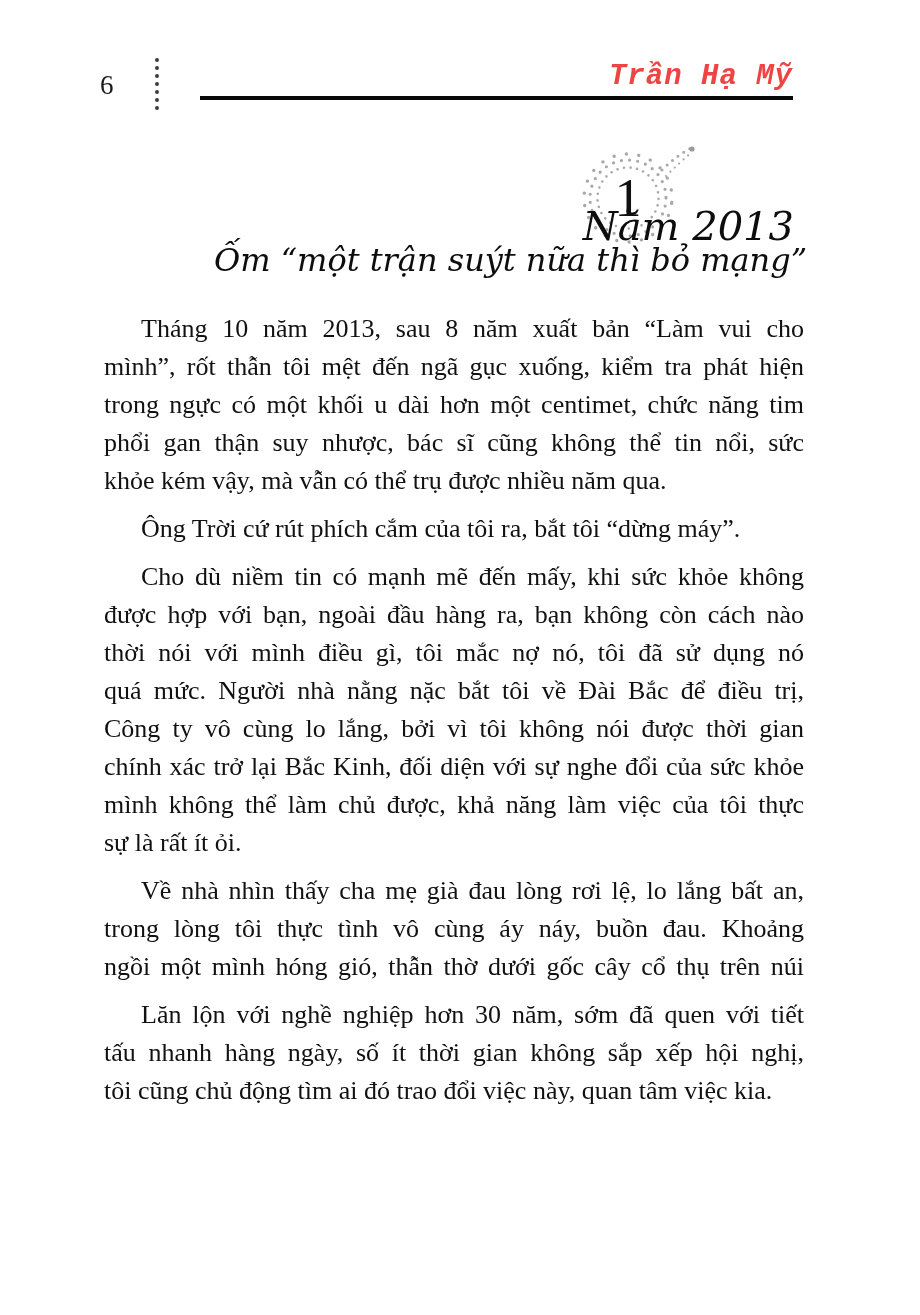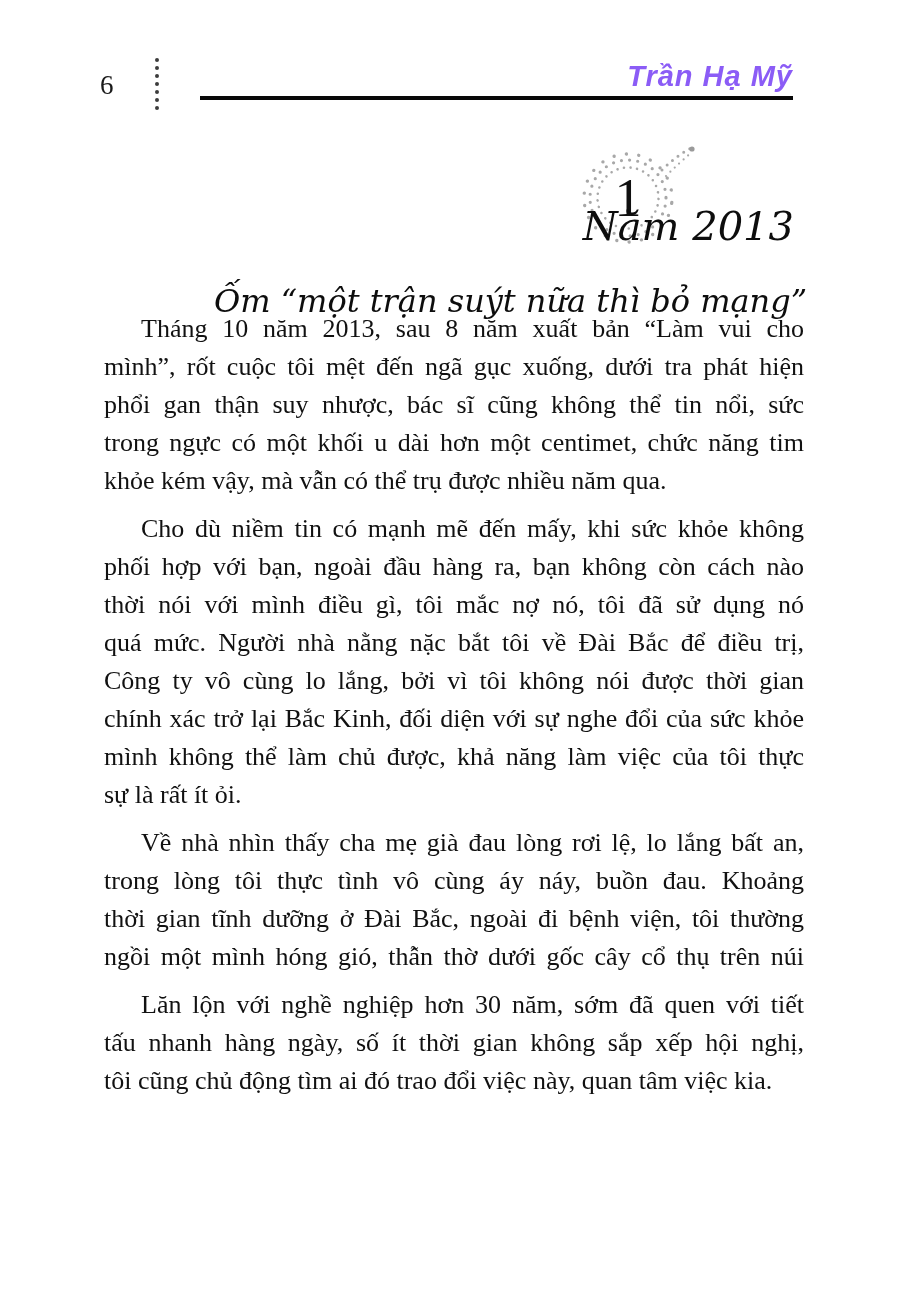--- a/index.html
+++ b/index.html
@@ -22,26 +22,26 @@
   }
   .header-dotted-divider {
     position: absolute;
     left: 155px; top: 58px;
     height: 52px; width: 0;
     border-left: 4px dotted #3c3c3c;
   }
   .author-name {
     position: absolute;
     right: 127px; top: 60px;
-    font-family: Liberation Sans, sans-serif;
+    font-family: Liberation Mono, monospace;
     font-style: italic;
     font-weight: 600;
     font-size: 29px;
     letter-spacing: 1px;
-    color: #8b5cf6;
+    color: #ef4444;
     white-space: nowrap;
   }
   .header-rule {
     position: absolute;
     left: 200px; top: 96px;
     width: 593px; height: 4px;
     background: #080808;
   }
 
   
@@ -65,21 +65,20 @@
     white-space: nowrap;
   }
   .chapter-subtitle {
     position: absolute;
     right: 113px; top: 241px;
     font-family: "DejaVu Serif", serif;
     font-style: italic;
     font-size: 32px;
     color: #0d0d0d;
     white-space: nowrap;
-    margin-top: 41px;
   }
 
   
   .body-text {
     position: absolute;
     left: 104px; top: 310px;
     width: 700px;
     font-size: 26px;
     line-height: 38px;
     color: #111111;
@@ -113,39 +112,41 @@
     <circle cx="110" cy="3" r="2.6" fill="#9a9a9a"></circle>
     <text class="chapter-number" x="46" y="70" text-anchor="middle">1</text>
   </svg>
 
   <div class="chapter-title">Năm 2013</div>
   <div class="chapter-subtitle">Ốm “một trận suýt nữa thì bỏ mạng”</div>
 
   <div class="body-text">
       <div class="para">
         <div class="line first">Tháng 10 năm 2013, sau 8 năm xuất bản “Làm vui cho</div>
-        <div class="line">mình”, rốt cuộc tôi mệt đến ngã gục xuống, dưới tra phát hiện</div>
+        <div class="line">mình”, rốt thẫn tôi mệt đến ngã gục xuống, kiểm tra phát hiện</div>
+        <div class="line">trong ngực có một khối u dài hơn một centimet, chức năng tim</div>
         <div class="line">phổi gan thận suy nhược, bác sĩ cũng không thể tin nổi, sức</div>
-        <div class="line">trong ngực có một khối u dài hơn một centimet, chức năng tim</div>
         <div class="line last">khỏe kém vậy, mà vẫn có thể trụ được nhiều năm qua.</div>
       </div>
       <div class="para">
+        <div class="line first last">Ông Trời cứ rút phích cắm của tôi ra, bắt tôi “dừng máy”.</div>
+      </div>
+      <div class="para">
         <div class="line first">Cho dù niềm tin có mạnh mẽ đến mấy, khi sức khỏe không</div>
-        <div class="line">phối hợp với bạn, ngoài đầu hàng ra, bạn không còn cách nào</div>
+        <div class="line">được hợp với bạn, ngoài đầu hàng ra, bạn không còn cách nào</div>
         <div class="line">thời nói với mình điều gì, tôi mắc nợ nó, tôi đã sử dụng nó</div>
         <div class="line">quá mức. Người nhà nằng nặc bắt tôi về Đài Bắc để điều trị,</div>
         <div class="line">Công ty vô cùng lo lắng, bởi vì tôi không nói được thời gian</div>
         <div class="line">chính xác trở lại Bắc Kinh, đối diện với sự nghe đổi của sức khỏe</div>
         <div class="line">mình không thể làm chủ được, khả năng làm việc của tôi thực</div>
         <div class="line last">sự là rất ít ỏi.</div>
       </div>
       <div class="para">
         <div class="line first">Về nhà nhìn thấy cha mẹ già đau lòng rơi lệ, lo lắng bất an,</div>
         <div class="line">trong lòng tôi thực tình vô cùng áy náy, buồn đau. Khoảng</div>
-        <div class="line">thời gian tĩnh dưỡng ở Đài Bắc, ngoài đi bệnh viện, tôi thường</div>
         <div class="line">ngồi một mình hóng gió, thẫn thờ dưới gốc cây cổ thụ trên núi</div>
       </div>
       <div class="para">
         <div class="line first">Lăn lộn với nghề nghiệp hơn 30 năm, sớm đã quen với tiết</div>
         <div class="line">tấu nhanh hàng ngày, số ít thời gian không sắp xếp hội nghị,</div>
         <div class="line last">tôi cũng chủ động tìm ai đó trao đổi việc này, quan tâm việc kia.</div>
       </div>
     </div>
 
 </div>

